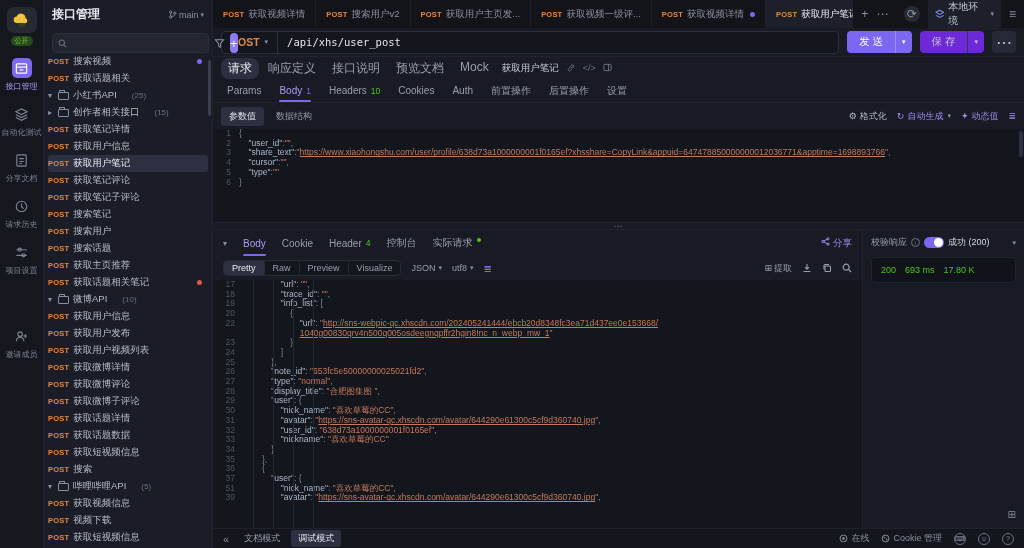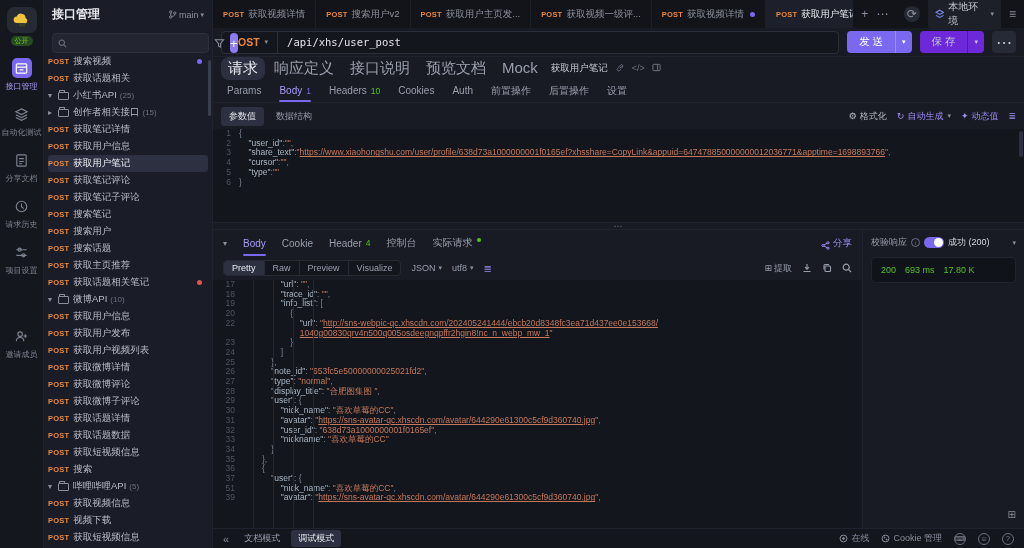--- a/index.html
+++ b/index.html
@@ -37,21 +37,21 @@
   .add-btn{width:24px;height:20px;background:#8d7bf3;border-radius:4px;color:#fff;font-size:13px;display:flex;align-items:center;justify-content:center;cursor:pointer}
   .tree{flex:1;overflow:hidden;padding-top:1px;margin-top:-5px}
   .trow{height:17px;display:flex;align-items:center;font-size:9.5px;cursor:pointer;position:relative;margin:0 4px;border-radius:3px;white-space:nowrap;overflow:hidden}
   .trow.active{background:#2c3040}
   .trow.active .t-label{color:#eceef3}
   .caret{color:#8a8f9d;font-size:8px;width:10px;flex-shrink:0}
   .f-icon{width:11px;height:8px;border:1px solid #8a8f9d;border-radius:1px;position:relative;margin-right:4px;flex-shrink:0}
   .f-icon::before{content:"";position:absolute;top:-3px;left:0;width:4px;height:2px;border:1px solid #8a8f9d;border-bottom:none;border-radius:1px 1px 0 0}
   .m-tag{color:var(--orange);font-weight:bold;font-size:7.5px;margin-right:4px;flex-shrink:0;letter-spacing:.2px}
   .t-label{color:#b9bdc9;overflow:hidden;text-overflow:ellipsis}
-  .t-count{color:#6a7080;font-size:8px;margin-left:3px}
+  .t-count{color:#6a7080;font-size:8px;margin-left:15px}
   .t-dot{width:5px;height:5px;border-radius:50%;position:absolute;right:6px}
   .dot-purple{background:var(--purple)}
   .dot-red{background:var(--red)}
   .sb-scroll{position:absolute;right:1px;top:60px;width:3px;height:56px;background:#3a3f4d;border-radius:2px}
 
   
   .main{flex:1;display:flex;flex-direction:column;min-width:0;background:#181b23}
 
   .tabbar{height:28px;background:#121419;display:flex;align-items:stretch;flex-shrink:0}
   .ttabs{display:flex;min-width:0;overflow:hidden}
@@ -75,21 +75,21 @@
   .send-btn{background:var(--purple);color:#fff}
   .send-btn .b-main{padding:0 12px}
   .b-arrow{padding:0 6px;border-left:1px solid rgba(255,255,255,.25);font-size:7px;height:100%;display:flex;align-items:center}
   .save-btn{background:#6d28d9;color:#c2c6d0}
   .save-btn .b-main{padding:0 12px}
   .save-btn .b-arrow{border-left:1px solid #343947}
   .more-btn{width:24px;height:22px;background:#262a36;border-radius:4px;color:#c2c6d0;display:flex;align-items:center;justify-content:center;cursor:pointer}
 
   
   .doc-tabs{height:22px;display:flex;align-items:center;gap:2px;padding:0 8px;flex-shrink:0}
-  .dtab{font-size:15px;color:#9a9fae;padding:2px 7px;border-radius:8px;cursor:pointer}
+  .dtab{font-size:12px;color:#9a9fae;padding:2px 7px;border-radius:8px;cursor:pointer}
   .dtab.active{background:#2c3040;color:#e8eaef}
   .doc-title{font-size:9.5px;color:#c9cdd6;margin-left:4px}
   .doc-icons{display:flex;gap:7px;margin-left:6px;color:#6a7080;font-size:9px}
   .doc-icons .tool{cursor:pointer}
   .param-tabs{height:24px;display:flex;align-items:center;gap:18px;padding:0 14px;border-bottom:1px solid #20232d;flex-shrink:0}
   .ptab{font-size:10px;color:#9a9fae;cursor:pointer;height:100%;display:flex;align-items:center;gap:4px;position:relative}
   .ptab.active{color:#a79bf5}
   .ptab.active::after{content:"";position:absolute;bottom:0;left:0;right:0;height:2px;background:var(--purple);border-radius:1px}
   .badge{font-size:8.5px}
   .badge.green{color:var(--green)}
@@ -121,21 +121,21 @@
 
   
   .response{flex:1;display:flex;min-height:0;border-top:1px solid #20232d}
   .resp-left{flex:1;display:flex;flex-direction:column;min-width:0}
   .resp-tabs{height:26px;display:flex;align-items:center;gap:16px;padding:0 10px;flex-shrink:0}
   .collapse-chev{color:#8a8f9d;font-size:8px;cursor:pointer}
   .rtab{font-size:10px;color:#9a9fae;cursor:pointer;height:100%;display:flex;align-items:center;gap:4px;position:relative}
   .rtab.active{color:#a79bf5}
   .rtab.active::after{content:"";position:absolute;bottom:0;left:0;right:0;height:2px;background:var(--purple);border-radius:1px}
   .g-dot{width:4px;height:4px;border-radius:50%;background:var(--green);margin-top:-6px}
-  .share-link{margin-left:auto;color:#9c8df5;font-size:9.5px;display:flex;align-items:flex-end;gap:3px;cursor:pointer}
+  .share-link{margin-left:auto;color:#9c8df5;font-size:9.5px;display:flex;align-items:flex-start;gap:3px;cursor:pointer}
   .share-link svg{width:9px;height:9px}
   .view-row{height:24px;display:flex;align-items:center;gap:10px;padding:0 10px;flex-shrink:0}
   .view-group{display:flex;background:#14161d;border:1px solid #262a35;border-radius:4px;overflow:hidden}
   .vtab{font-size:9px;color:#9a9fae;padding:2px 8px;cursor:pointer;border-right:1px solid #262a35}
   .vtab:last-child{border-right:none}
   .vtab.active{background:#2c3040;color:#e8eaef}
   .mini-select{font-size:9px;color:#9a9fae;display:flex;align-items:center;gap:3px;cursor:pointer}
   .wrap-ic{color:#9c8df5;font-size:10px;cursor:pointer}
   .view-tools{margin-left:auto;display:flex;align-items:center;gap:10px;color:#9a9fae;font-size:9px}
   .view-tools .tool{cursor:pointer;display:flex;align-items:center;gap:2px}

